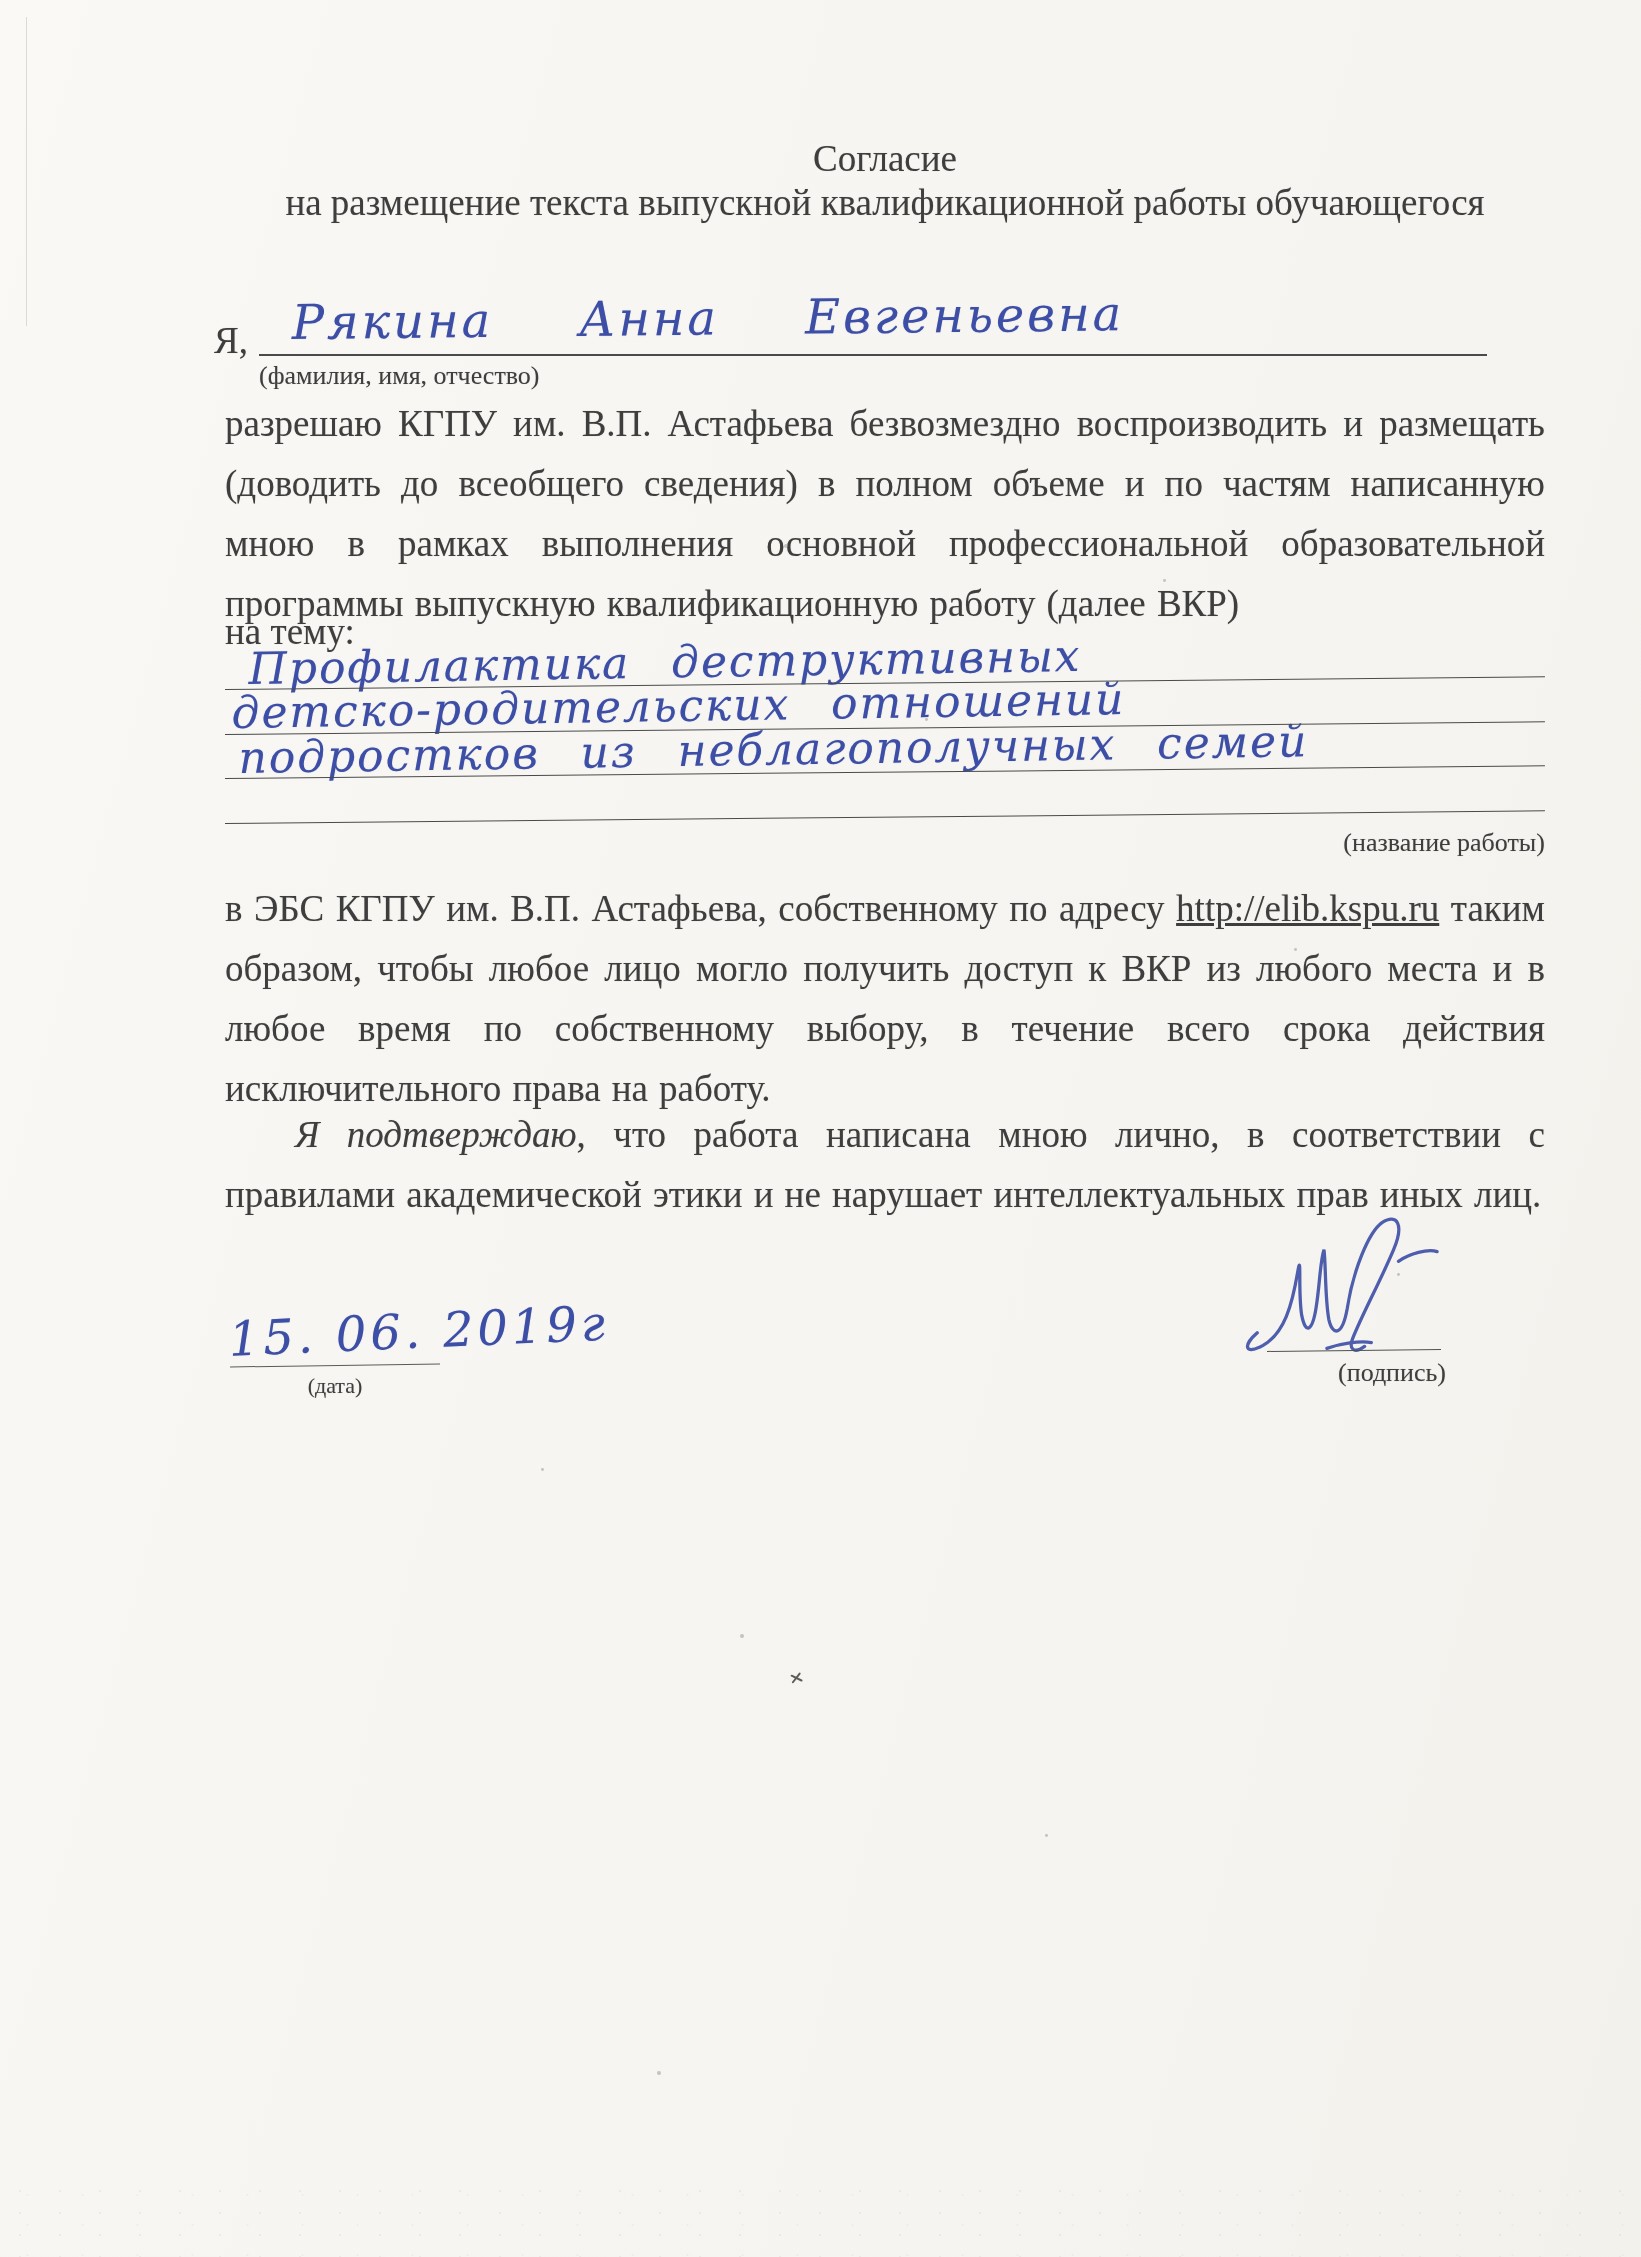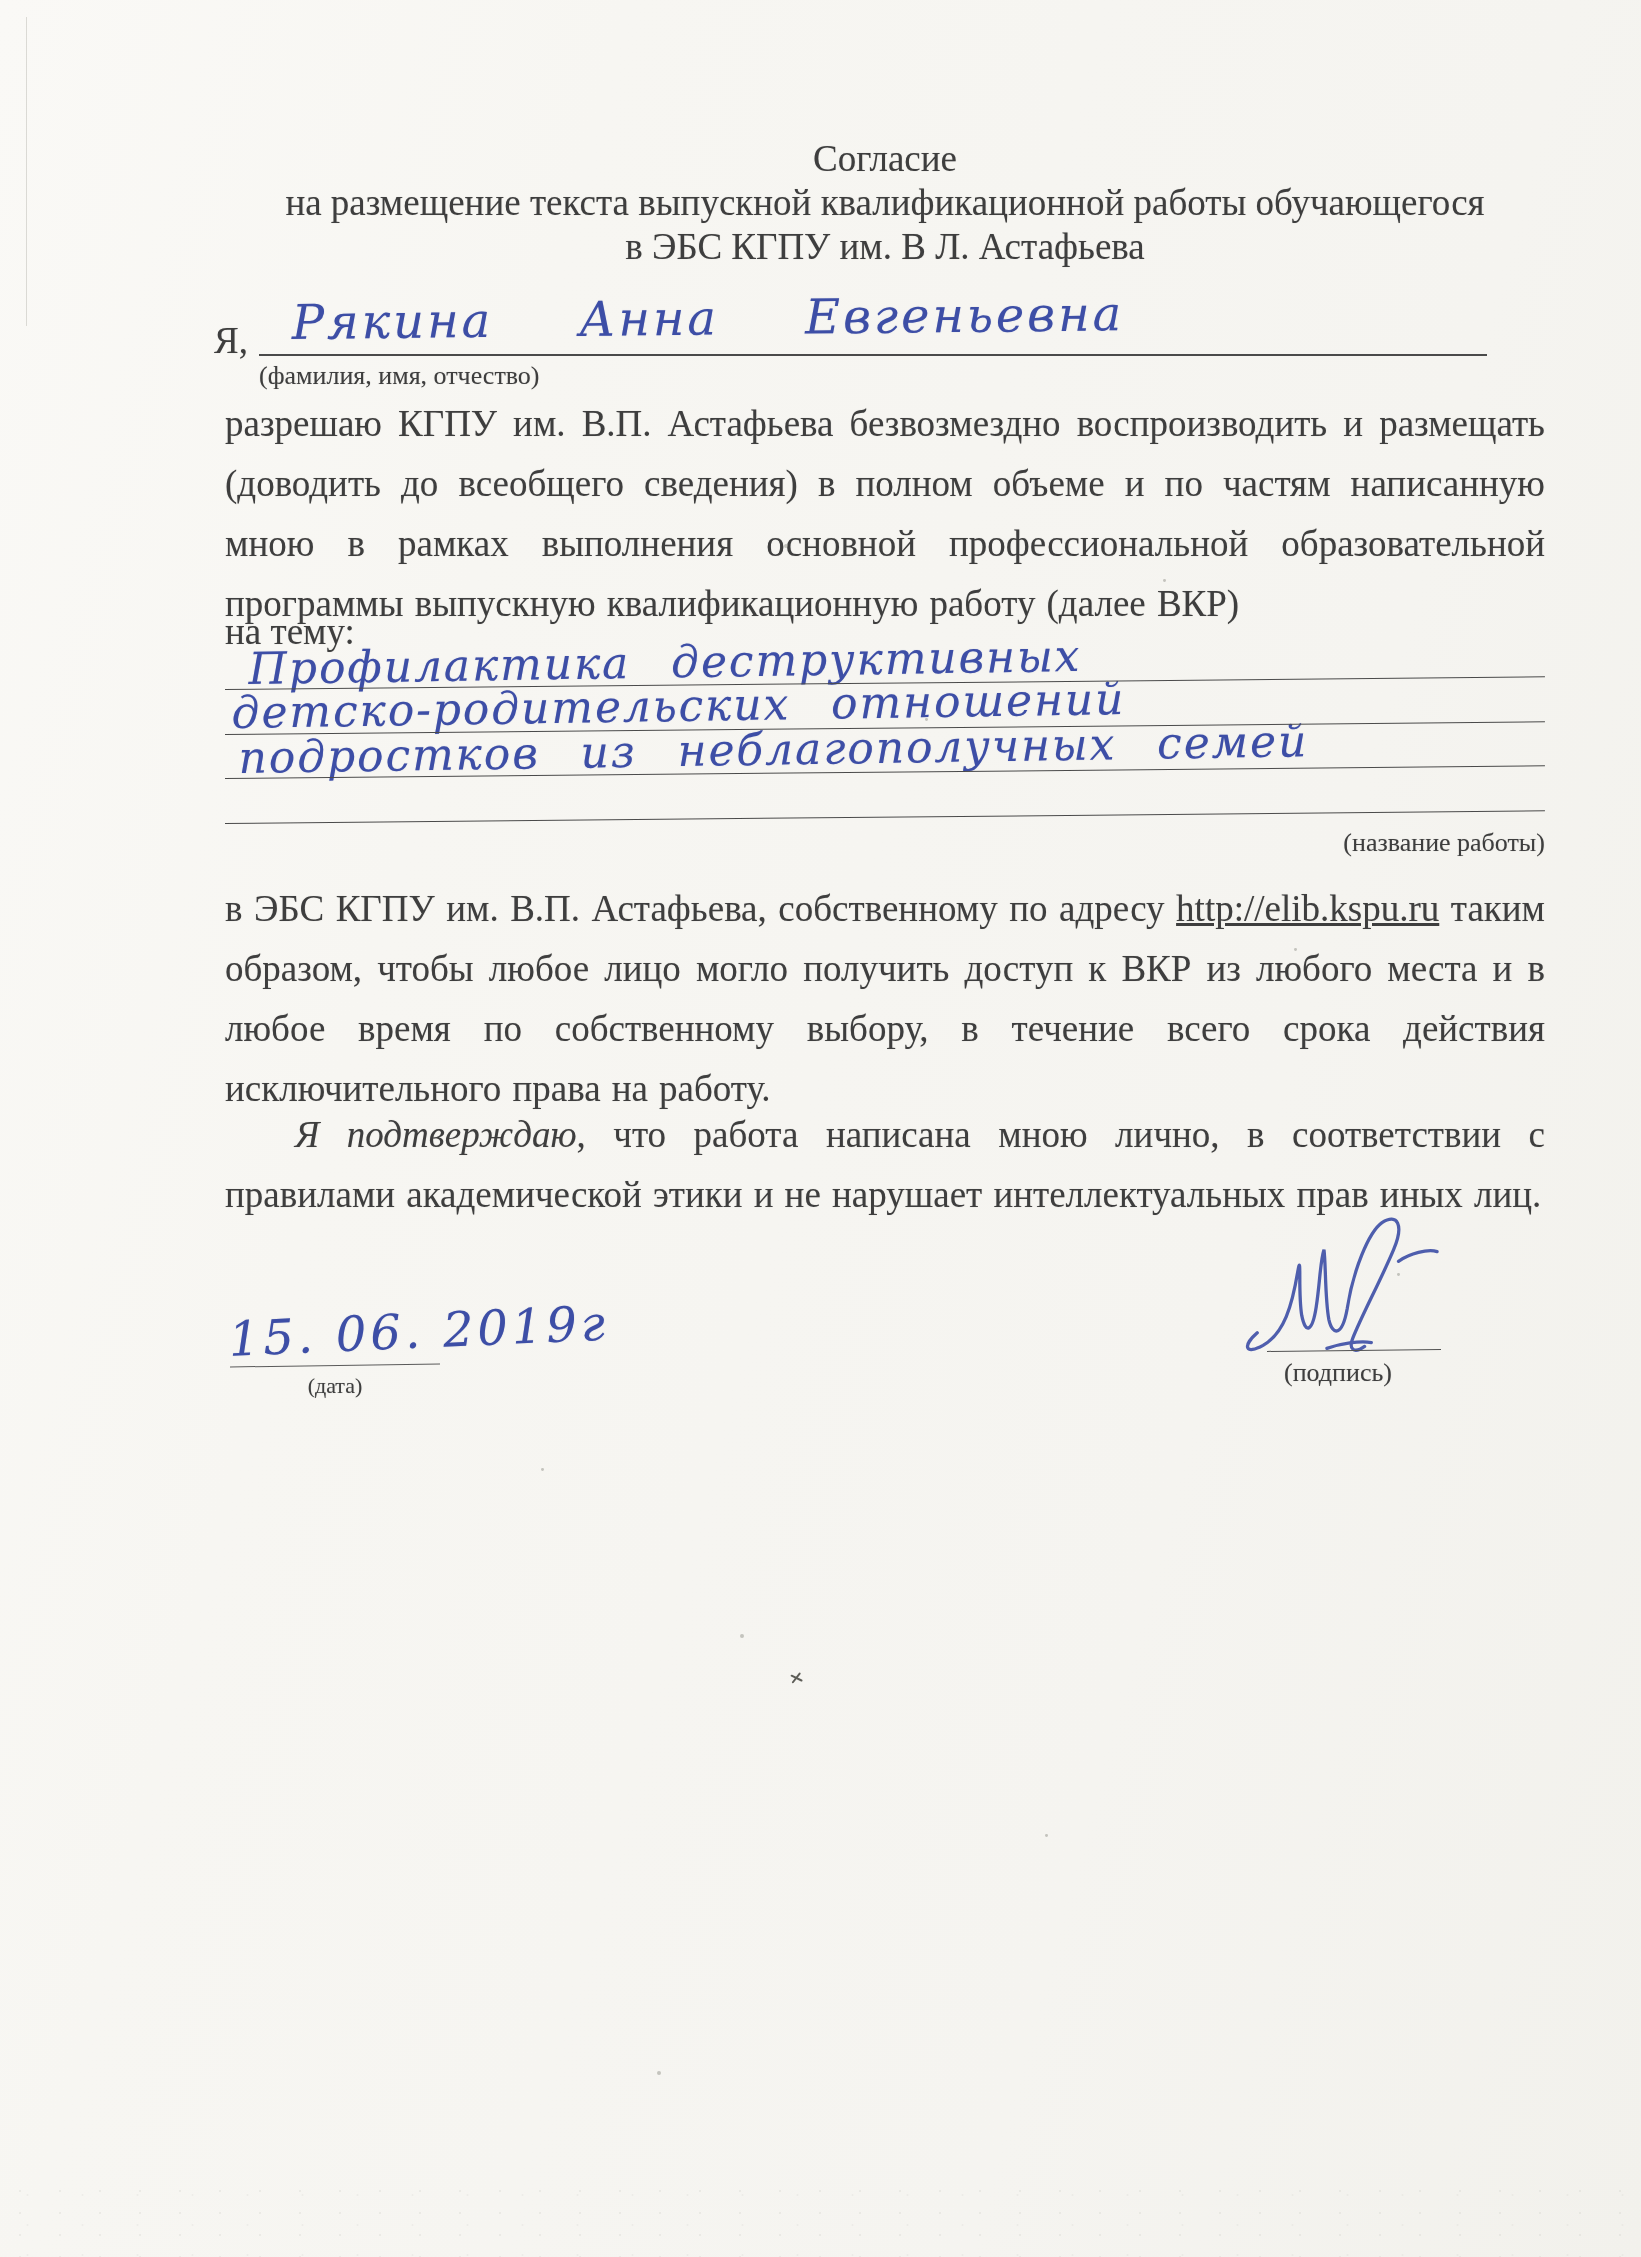--- a/index.html
+++ b/index.html
@@ -36,21 +36,21 @@
   .topic-hw { position:absolute; font-size:44px; letter-spacing:1.9px; word-spacing:25px; transform:rotate(-0.9deg); transform-origin:left bottom; }
   .t1 { left:249px; top:643px; }
   .t2 { left:232px; top:687px; }
   .t3 { left:239px; top:732px; }
   .topic-caption { position:absolute; left:225px; top:828px; width:1320px; text-align:right; font-size:26px; }
   .date-hw { position:absolute; left:230px; top:1311px; font-size:48px; letter-spacing:3.9px; transform:rotate(-2.5deg); transform-origin:left bottom; }
   .date-underline { position:absolute; left:230px; top:1365px; width:210px; height:0; border-top:1.9px solid #5a5a5a; transform:rotate(-0.8deg); }
   .date-caption { position:absolute; left:230px; top:1373px; width:210px; text-align:center; font-size:22px; }
   .sig-svg { position:absolute; left:1234px; top:1211px; }
   .sig-underline { position:absolute; left:1267px; top:1350px; width:174px; height:0; border-top:1.9px solid #515151; transform:rotate(-0.6deg); }
-  .sig-caption { position:absolute; left:1284px; top:1358px; width:162px; text-align:left; font-size:26px;font-family:Liberation Serif, serif; }
+  .sig-caption { position:absolute; left:1284px; top:1358px; width:162px; text-align:right; font-size:26px;font-family:Liberation Serif, serif; }
   .speck { position:absolute; border-radius:50%; background:#9a9a94; opacity:0.55; }
   .blot { position:absolute; left:790px; top:1672px; width:12.6px; height:12.6px; }
   .blot::before,.blot::after { content:""; position:absolute; left:0; top:4.8px; width:12.6px; height:2.4px; background:#5d5d57; border-radius:1.9px; }
   .blot::before { transform:rotate(26deg); }
   .blot::after { transform:rotate(-52deg); }
   .edge-line { position:absolute; left:26px; top:17.4px; width:1px; height:309px; background:rgba(160,160,152,0.35); }
   .noise-bottom {
     position:absolute; left:0; bottom:0; width:100%; height:77px; opacity:0.45;
     background-image:radial-gradient(rgba(120,120,112,0.22) 1px,transparent 1.5px),
                      radial-gradient(rgba(120,120,112,0.15) 1px,transparent 1.5px);
@@ -60,21 +60,20 @@
 </head>
 <body>
 
 <div class="page">
 
   <div class="edge-line"></div>
 
   <div class="title-block print">
     <div>Согласие</div>
     <div>на размещение текста выпускной квалификационной работы обучающегося</div>
-    <div>в ЭБС КГПУ им. В Л. Астафьева</div>
   </div>
 
   <div class="decl-prefix print">Я,</div>
   <div class="name-hw hw">Рякина Анна Евгеньевна</div>
   <div class="name-underline"></div>
   <div class="name-caption print">(фамилия, имя, отчество)</div>
 
   <p class="para p1 print">разрешаю КГПУ им. В.П. Астафьева безвозмездно воспроизводить и размещать (доводить до всеобщего сведения) в полном объеме и по частям написанную мною в рамках выполнения основной профессиональной образовательной программы выпускную квалификационную работу (далее ВКР)</p>
 
   <div class="topic-label print">на тему:</div>

